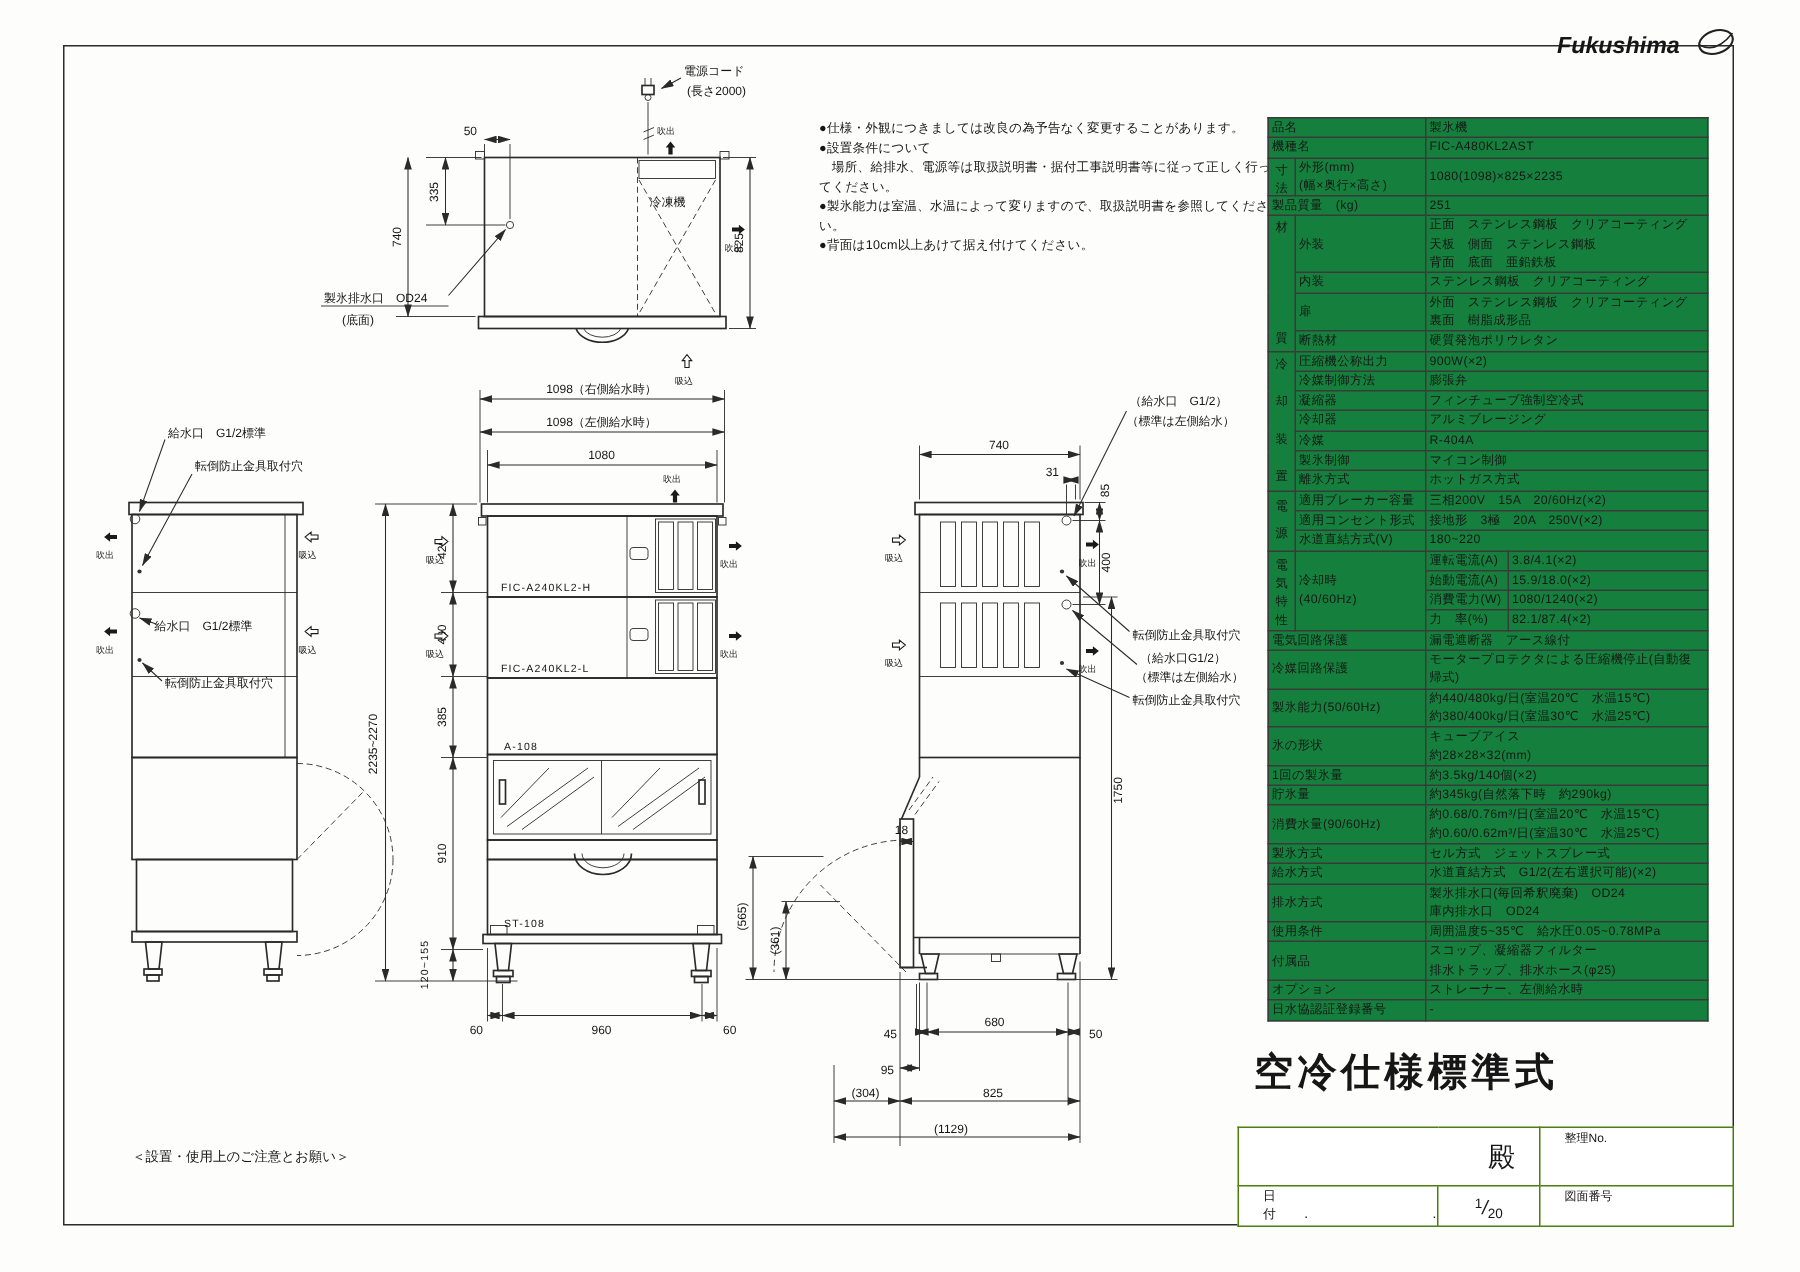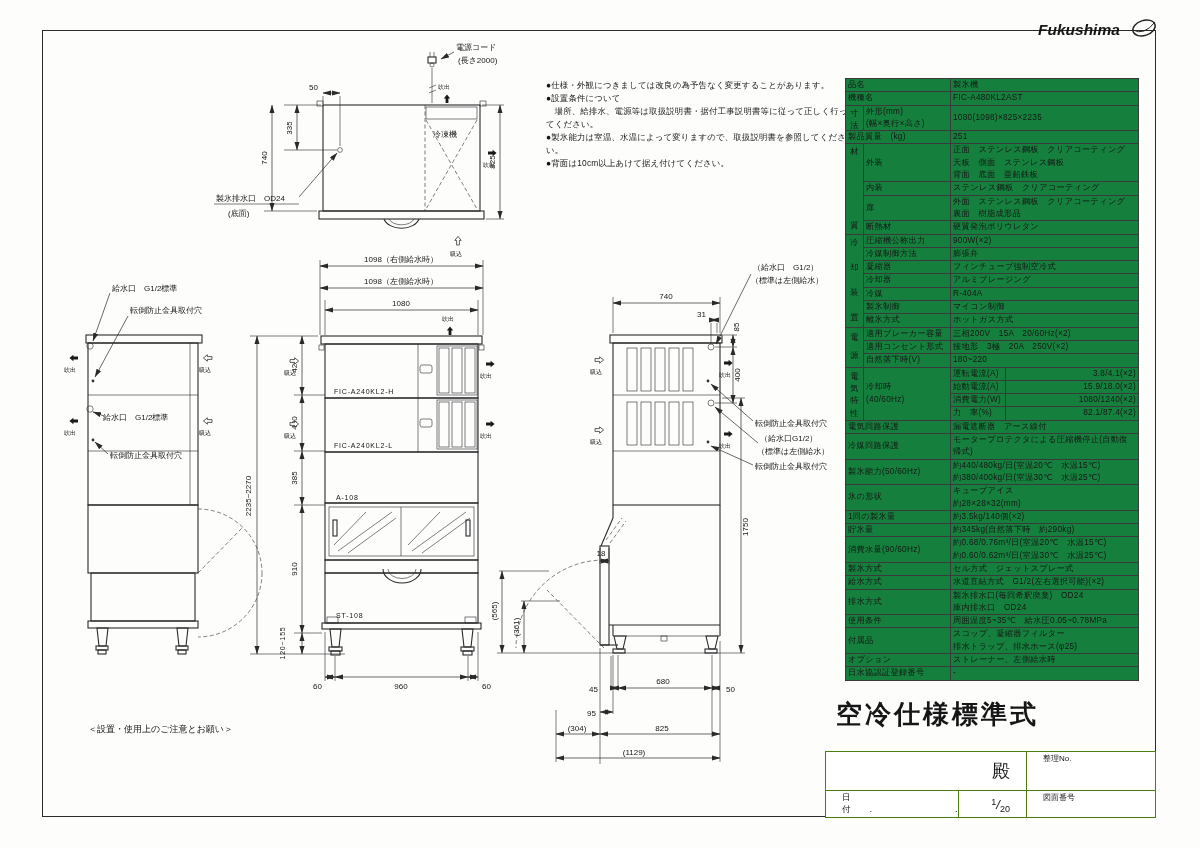--- a/index.html
+++ b/index.html
@@ -10,33 +10,33 @@
   
   .notes{font-size:8.4px;line-height:13px;white-space:pre-line;letter-spacing:.2px}
   .bnotes{font-size:9px;line-height:13.2px;white-space:pre-line}
   .bnotes .hd{margin-bottom:1px}
   
   table.spec{position:absolute;left:845px;top:78px;width:293px;border-collapse:collapse;
              table-layout:fixed;font-size:8.2px;line-height:1.5;background:#15803d}
   .spec td{border:.9px solid #3a3a3a;padding:0 2px;vertical-align:middle;overflow:hidden;
            letter-spacing:.3px}
   .spec td.grp{padding:0;text-align:center}
-  .spec td.c{text-align:right}
+  .spec td.c{text-align:left}
   .ml{white-space:pre-line}
   .vg{display:flex;flex-direction:column;justify-content:space-between;align-items:center;margin:0 auto;width:12px}
   
   .bigtitle{left:836px;top:697px;font-size:26px;letter-spacing:3px;font-weight:700}
   table.tblock{position:absolute;left:825px;top:751px;width:330px;border-collapse:collapse;
                table-layout:fixed;background:#fff}
   .tblock td{border:1px solid #4d7c0f;padding:1px 16px;overflow:hidden}
   .dono{text-align:right;font-size:18px;height:36px;padding-right:10px}
   .smalllab{font-size:8px;vertical-align:top}
   .datecell{font-size:8.5px;height:24px}
   .dots{letter-spacing:20px;margin-left:16px}
-  .fraccell{text-align:right;font-size:9px}
+  .fraccell{text-align:center;font-size:9px}
   .fn{position:relative;top:-4px}
   .fd{position:relative;top:3px}
   .fs{font-size:13px;font-style:italic}
   
   svg.draw{left:0;top:0}
   svg text{fill:#161616;font-family:"Liberation Sans","DejaVu Sans",sans-serif}
   .t6{font-size:6px}.t7{font-size:7px;letter-spacing:.8px}.t8{font-size:8px}
   .mid{text-anchor:middle}.end{text-anchor:end}
   .ln{fill:none;stroke:#2a2a2a;stroke-width:1.1}
   .tn{fill:none;stroke:#2a2a2a;stroke-width:.6}
@@ -507,21 +507,21 @@
           </div>
         </td>
     <td>適用ブレーカー容量</td>
     <td colspan="2">三相200V　15A　20/60Hz(×2)</td>
       </tr>
 <tr>
         <td>適用コンセント形式</td>
     <td colspan="2">接地形　3極　20A　250V(×2)</td>
       </tr>
 <tr>
-        <td>自然落下時(V)</td>
+        <td>水道直結方式(V)</td>
     <td colspan="2">180~220</td>
       </tr>
 <tr>
         <td class="grp" rowspan="4">
           <div class="vg" style="height:46px">
             <span>電</span>
             <span>気</span>
             <span>特</span>
             <span>性</span>
           </div>
@@ -600,21 +600,21 @@
         <td colspan="2">オプション</td>
     <td colspan="2">ストレーナー、左側給水時</td>
       </tr>
 <tr>
         <td colspan="2">日水協認証登録番号</td>
     <td colspan="2">-</td>
       </tr>
 </tbody>
 </table>
 
-<div class="abs bnotes" style="left:88px;top:710px;width:710px">
+<div class="abs bnotes" style="left:88px;top:752px;width:710px">
   <div class="hd">＜設置・使用上のご注意とお願い＞</div>
 </div>
 
 <div class="abs bigtitle">空冷仕様標準式</div>
 <table class="tblock">
 <colgroup>
       <col style="width:133px">
       <col style="width:68px">
       <col style="width:129px">
     </colgroup>

